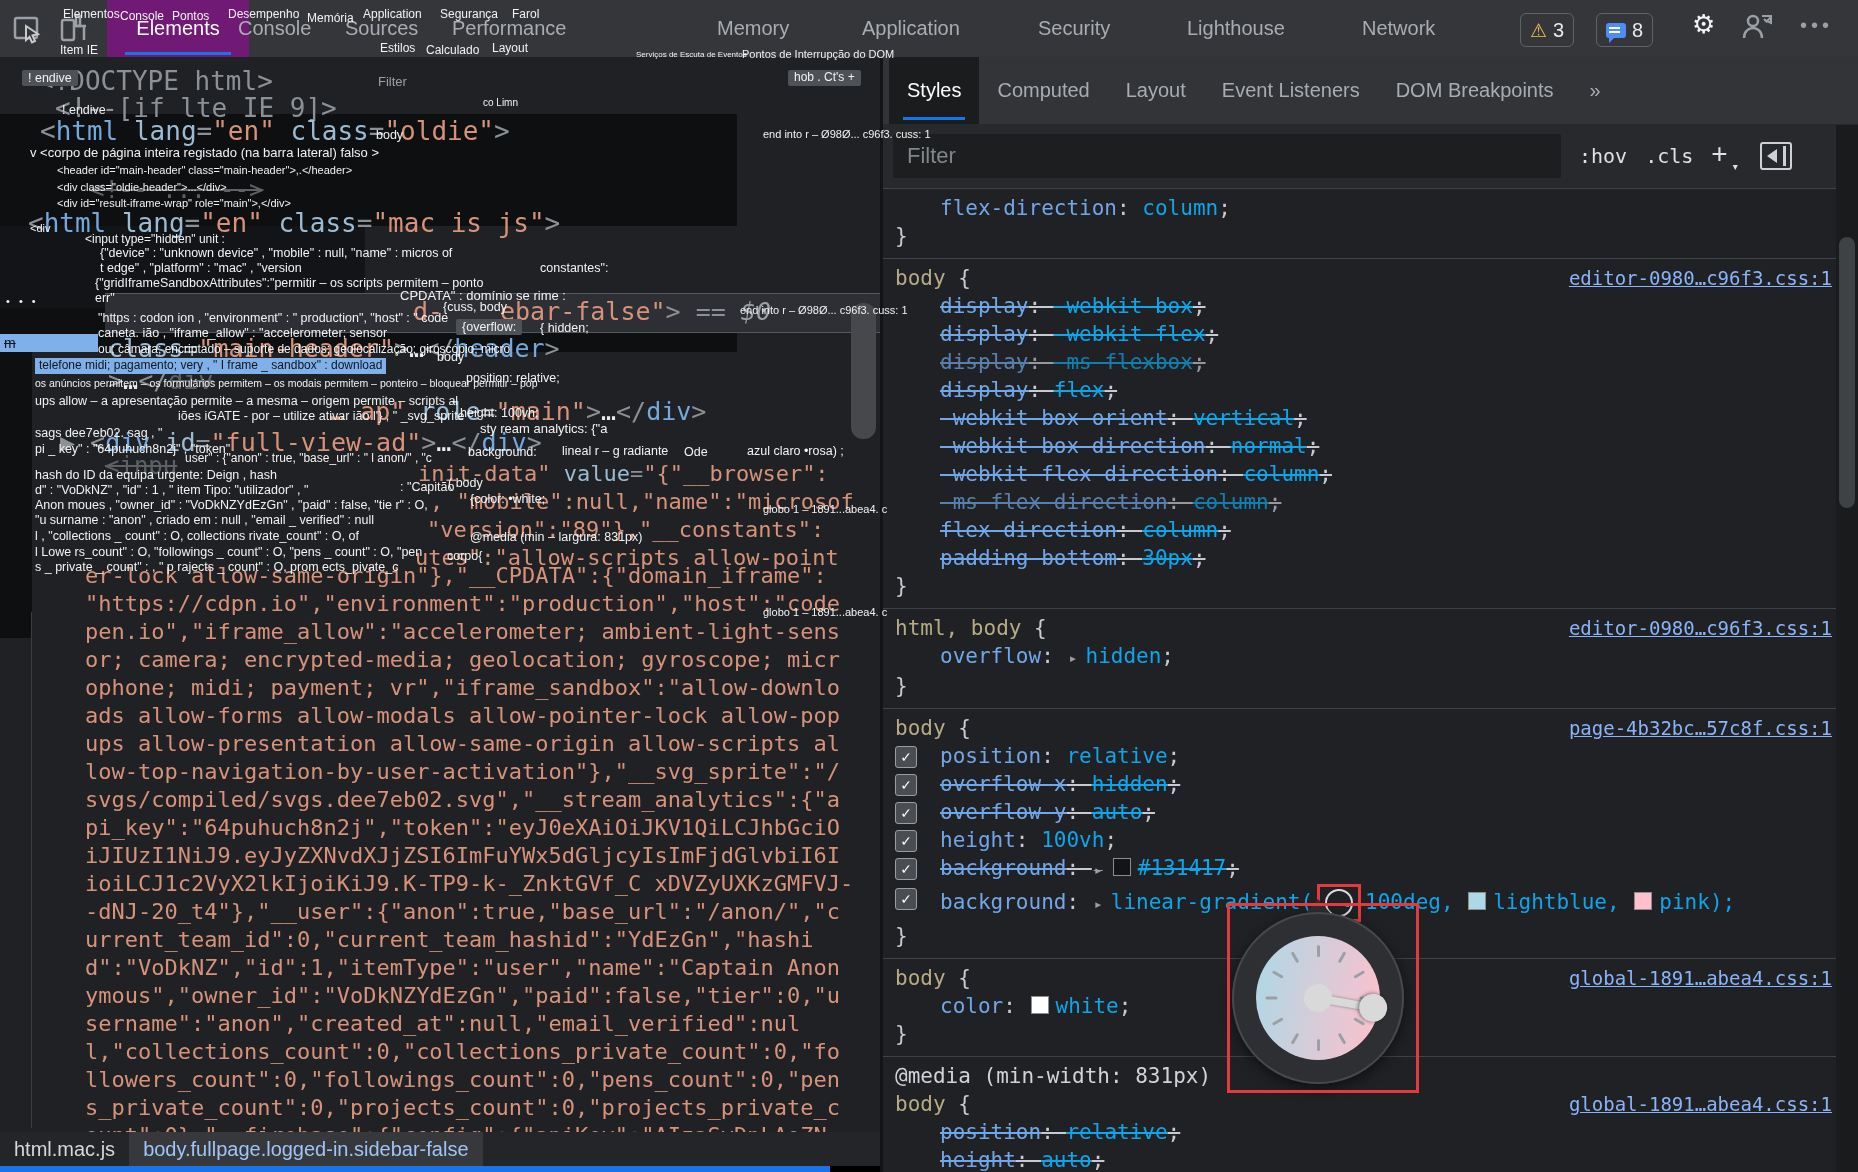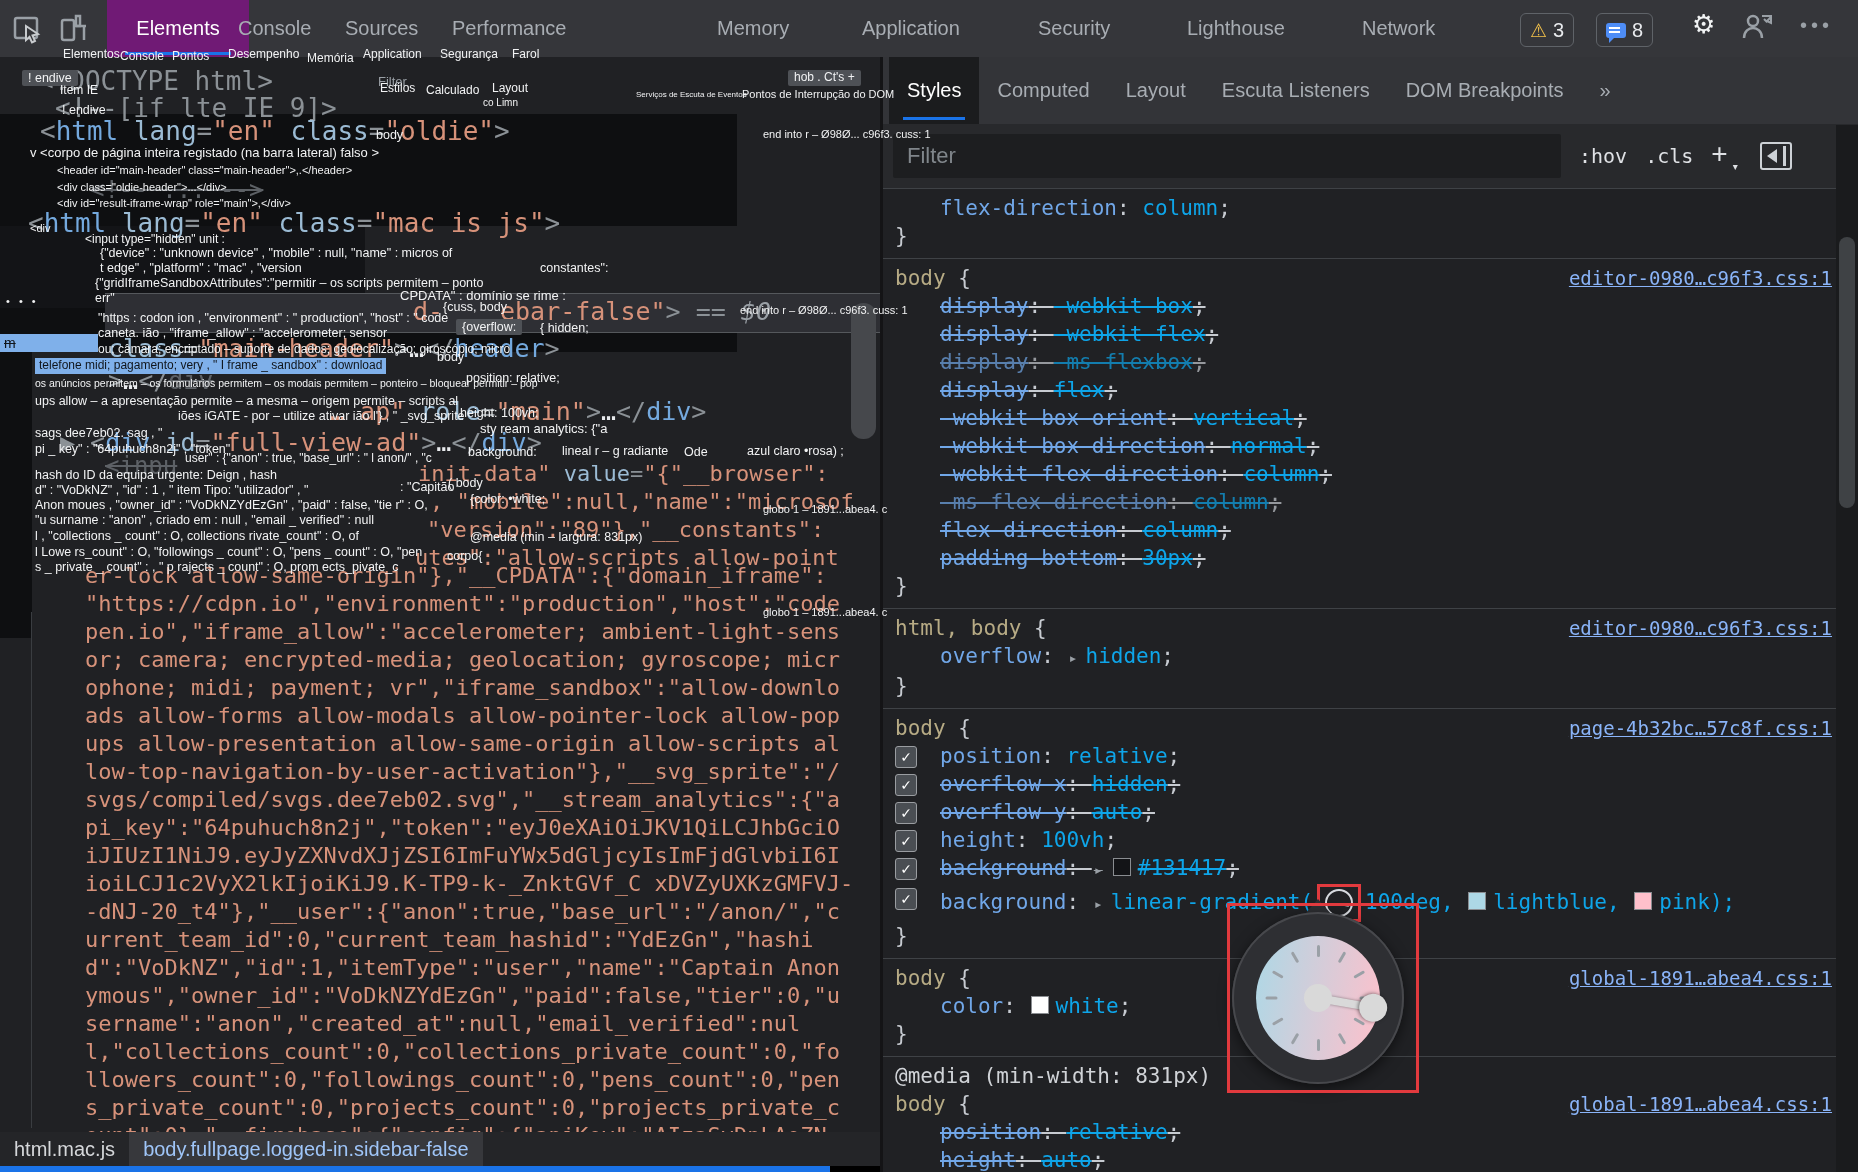--- a/index.html
+++ b/index.html
@@ -3,21 +3,21 @@
 <meta charset="utf-8">
 <style>
   html,body{margin:0;padding:0;background:#202124;}
   body{width:1858px;height:1172px;position:relative;overflow:hidden;
        font-family:"Liberation Sans",sans-serif;color:#e8eaed;}
   
   #toolbar{position:absolute;left:0;top:0;width:1858px;height:57px;background:#35363a;z-index:40;}
   #toolbar-tabs .tab{position:absolute;top:0;height:57px;line-height:57px;font-size:20px;color:#a8adb3;white-space:nowrap;cursor:default;}
   #toolbar-tabs .tab.active{background:#701a75;width:142px;text-align:center;color:#fff;}
   #toolbar-tabs .tab.active::after{content:"";position:absolute;left:18px;right:18px;bottom:2px;height:3px;background:#1a73e8;}
-  #toolbar-overlays .ov{z-index:60;margin-top:40px;}
+  #toolbar-overlays .ov{z-index:60;}
   .icon-btn{position:absolute;top:10px;width:38px;height:38px;}
   .badge{position:absolute;top:13px;height:32px;border:1.5px solid #5f6368;border-radius:6px;display:flex;align-items:center;gap:6px;padding:0 9px;font-size:20px;color:#e8eaed;}
   .warn-glyph{color:#f2c14b;font-size:19px;}
   .chat-glyph{width:20px;height:15px;background:#4e8df6;border-radius:3px;position:relative;}
   .chat-glyph::before{content:"";position:absolute;left:3px;top:4px;width:11px;height:2px;background:#fff;box-shadow:0 4px 0 #fff;}
   .chat-glyph::after{content:"";position:absolute;left:3px;bottom:-5px;border:3px solid transparent;border-top-color:#4e8df6;border-left-color:#4e8df6;}
   .gear{position:absolute;top:9px;font-size:26px;color:#f1f3f4;}
   .dots3{position:absolute;top:14px;font-size:20px;color:#9aa0a6;letter-spacing:4px;}
   
   #left-panel{position:absolute;left:0;top:57px;width:880px;height:1075px;background:#202124;overflow:hidden;z-index:5;}
@@ -219,21 +219,21 @@
 <div id="blue-strip"></div>
 <div id="status-void"></div>
 
 <div id="divider"></div>
 
 <div id="right-panel">
   <div id="styles-tabs">
       <div class="stab active">Styles</div>
       <div class="stab">Computed</div>
       <div class="stab">Layout</div>
-      <div class="stab">Escuta Listeners</div>
+      <div class="stab">Event Listeners</div>
       <div class="stab">DOM Breakpoints</div>
       <div class="stab">»</div>
     </div>
   <div id="filter-row">
     <input id="filter-input" placeholder="Filter" style="">
     <span class="hovcls">:hov</span>
     <span class="hovcls">.cls</span>
     <span id="plus-btn">+</span>
     <span id="dock-icon"></span>
   </div>

